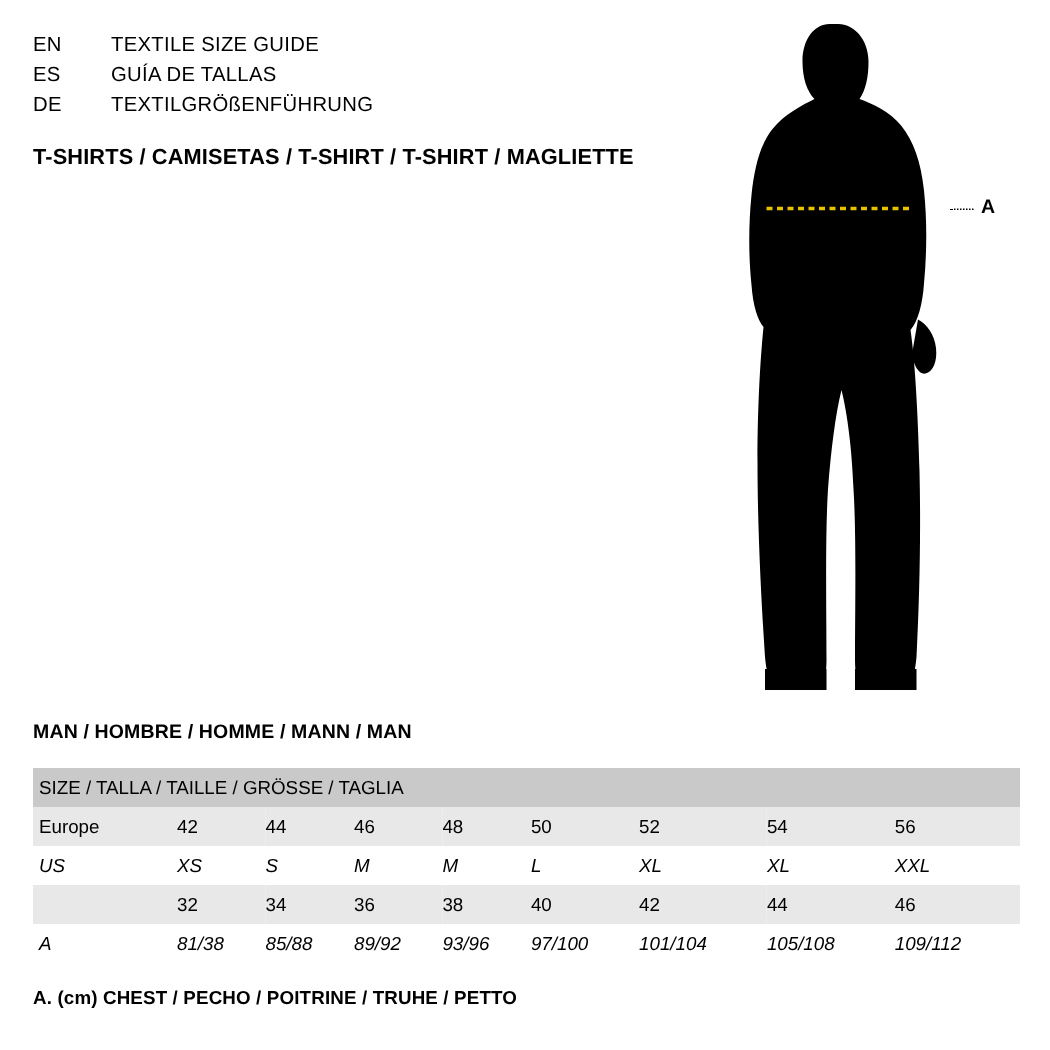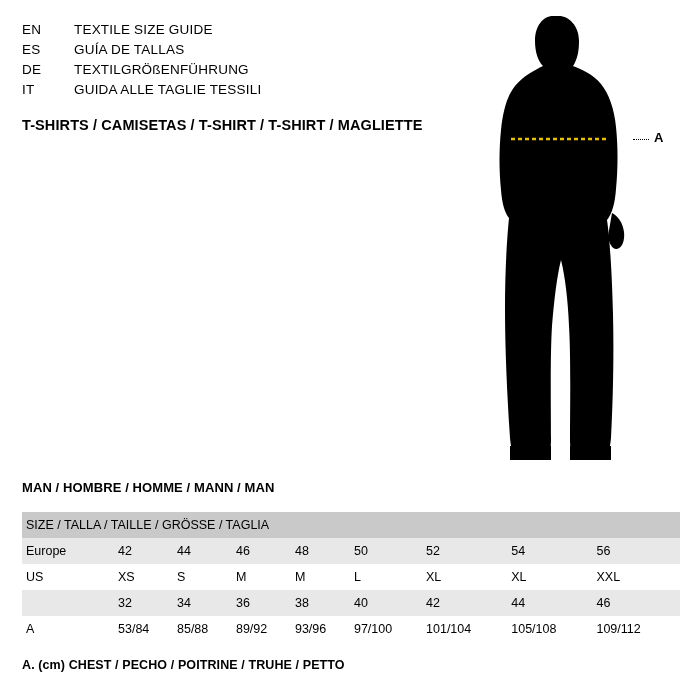--- a/index.html
+++ b/index.html
@@ -107,20 +107,21 @@
   }
   tr.band-dark td {
     background: #c9c9c9;
     font-weight: normal;
   }
   tr.band-light td {
     background: #e8e8e8;
   }
   tr.band-white td {
     background: #ffffff;
+    font-style: italic;
   }
   .footnote {
     margin-top: 16px;
     font-size: 12.5px;
     font-weight: bold;
     letter-spacing: 0.1px;
   }
 </style>
 </head>
 <body>
@@ -133,24 +134,20 @@
         <td class="lang-code">EN</td>
         <td class="lang-text">TEXTILE SIZE GUIDE</td>
       </tr>
       <tr>
         <td class="lang-code">ES</td>
         <td class="lang-text">GUÍA DE TALLAS</td>
       </tr>
       <tr>
         <td class="lang-code">DE</td>
         <td class="lang-text">TEXTILGRÖßENFÜHRUNG</td>
-      </tr>
-      <tr>
-        <td class="lang-code">IT</td>
-        <td class="lang-text">GUIDA ALLE TAGLIE TESSILI</td>
       </tr>
     </tbody>
   </table>
 
   <div class="garment-lines">
     <div>T-SHIRTS / CAMISETAS / T-SHIRT / T-SHIRT / MAGLIETTE</div>
   </div>
 
   <div class="figure-wrap">
     <svg width="230" height="465" viewBox="0 0 230 465">
@@ -230,21 +227,21 @@
           <td>34</td>
           <td>36</td>
           <td>38</td>
           <td>40</td>
           <td>42</td>
           <td>44</td>
           <td>46</td>
         </tr>
         <tr class="band-white">
           <td class="rowhead">A</td>
-          <td>53/84</td>
+          <td>81/38</td>
           <td>85/88</td>
           <td>89/92</td>
           <td>93/96</td>
           <td>97/100</td>
           <td>101/104</td>
           <td>105/108</td>
           <td>109/112</td>
         </tr>
       </tbody>
     </table>

